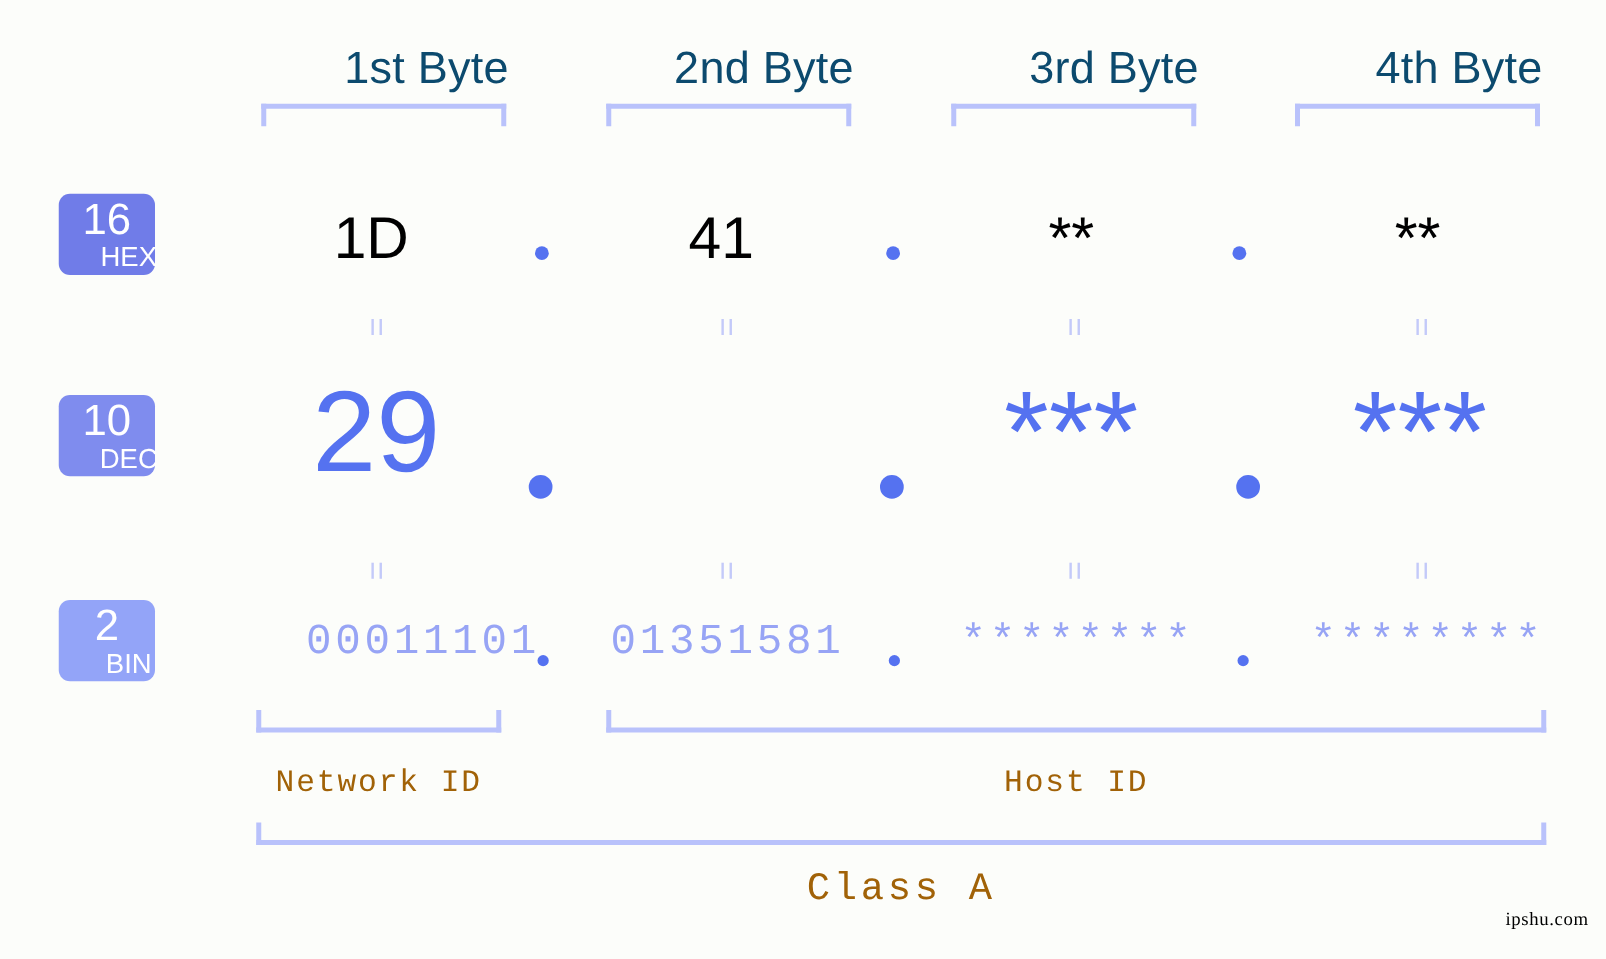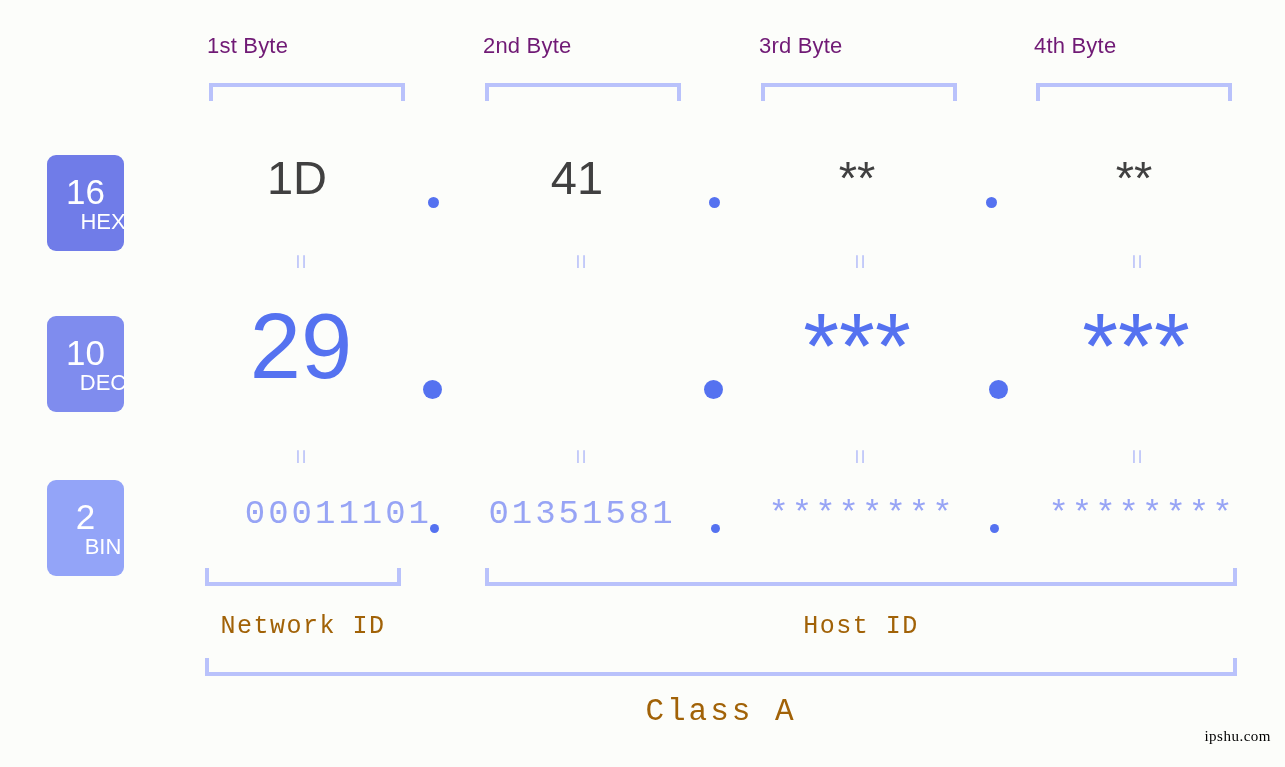--- a/index.html
+++ b/index.html
@@ -19,23 +19,23 @@
     position: relative;
     width: 1285px;
     height: 767px;
   }
 
   
   .byte-label {
     position: absolute;
     top: 33px;
     width: 200px;
-    text-align: left;
-    font-size: 22px;
-    color: #701a75;
+    text-align: right;
+    font-size: 36px;
+    color: #0c4a6e;
     font-family: "Liberation Sans", sans-serif;
     letter-spacing: 0.2px;
     white-space: nowrap;
   }
 
   
   .bracket-down {           
     position: absolute;
     height: 18px;
     border-top: 4px solid #b9c2fb;
@@ -50,21 +50,21 @@
     border-left: 4px solid #b9c2fb;
     border-right: 4px solid #b9c2fb;
     box-sizing: border-box;
   }
 
   
   .badge {
     position: absolute;
     left: 47px;
     width: 77px;
-    height: 96px;
+    height: 65px;
     border-radius: 9px;
     color: #ffffff;
     display: flex;
     flex-direction: column;
     align-items: center;
     justify-content: center;
     font-family: "Liberation Sans", sans-serif;
     line-height: 1;
   }
   .badge .badge-num {
@@ -92,23 +92,23 @@
     position: absolute;
     text-align: center;
     white-space: nowrap;
   }
 
   
   #row-hex { top: 150px; height: 80px; }
   #row-hex .cell {
     width: 200px;
     font-size: 47px;
-    color: #404040;
-    font-family: "Liberation Sans", sans-serif;
-    top: 0;
+    color: #000000;
+    font-family: "Liberation Sans", sans-serif;
+    top: 12px;
   }
   #row-hex .dot {
     position: absolute;
     width: 11px;
     height: 11px;
     border-radius: 50%;
     background: #5572f0;
     top: 47px;
   }
 

